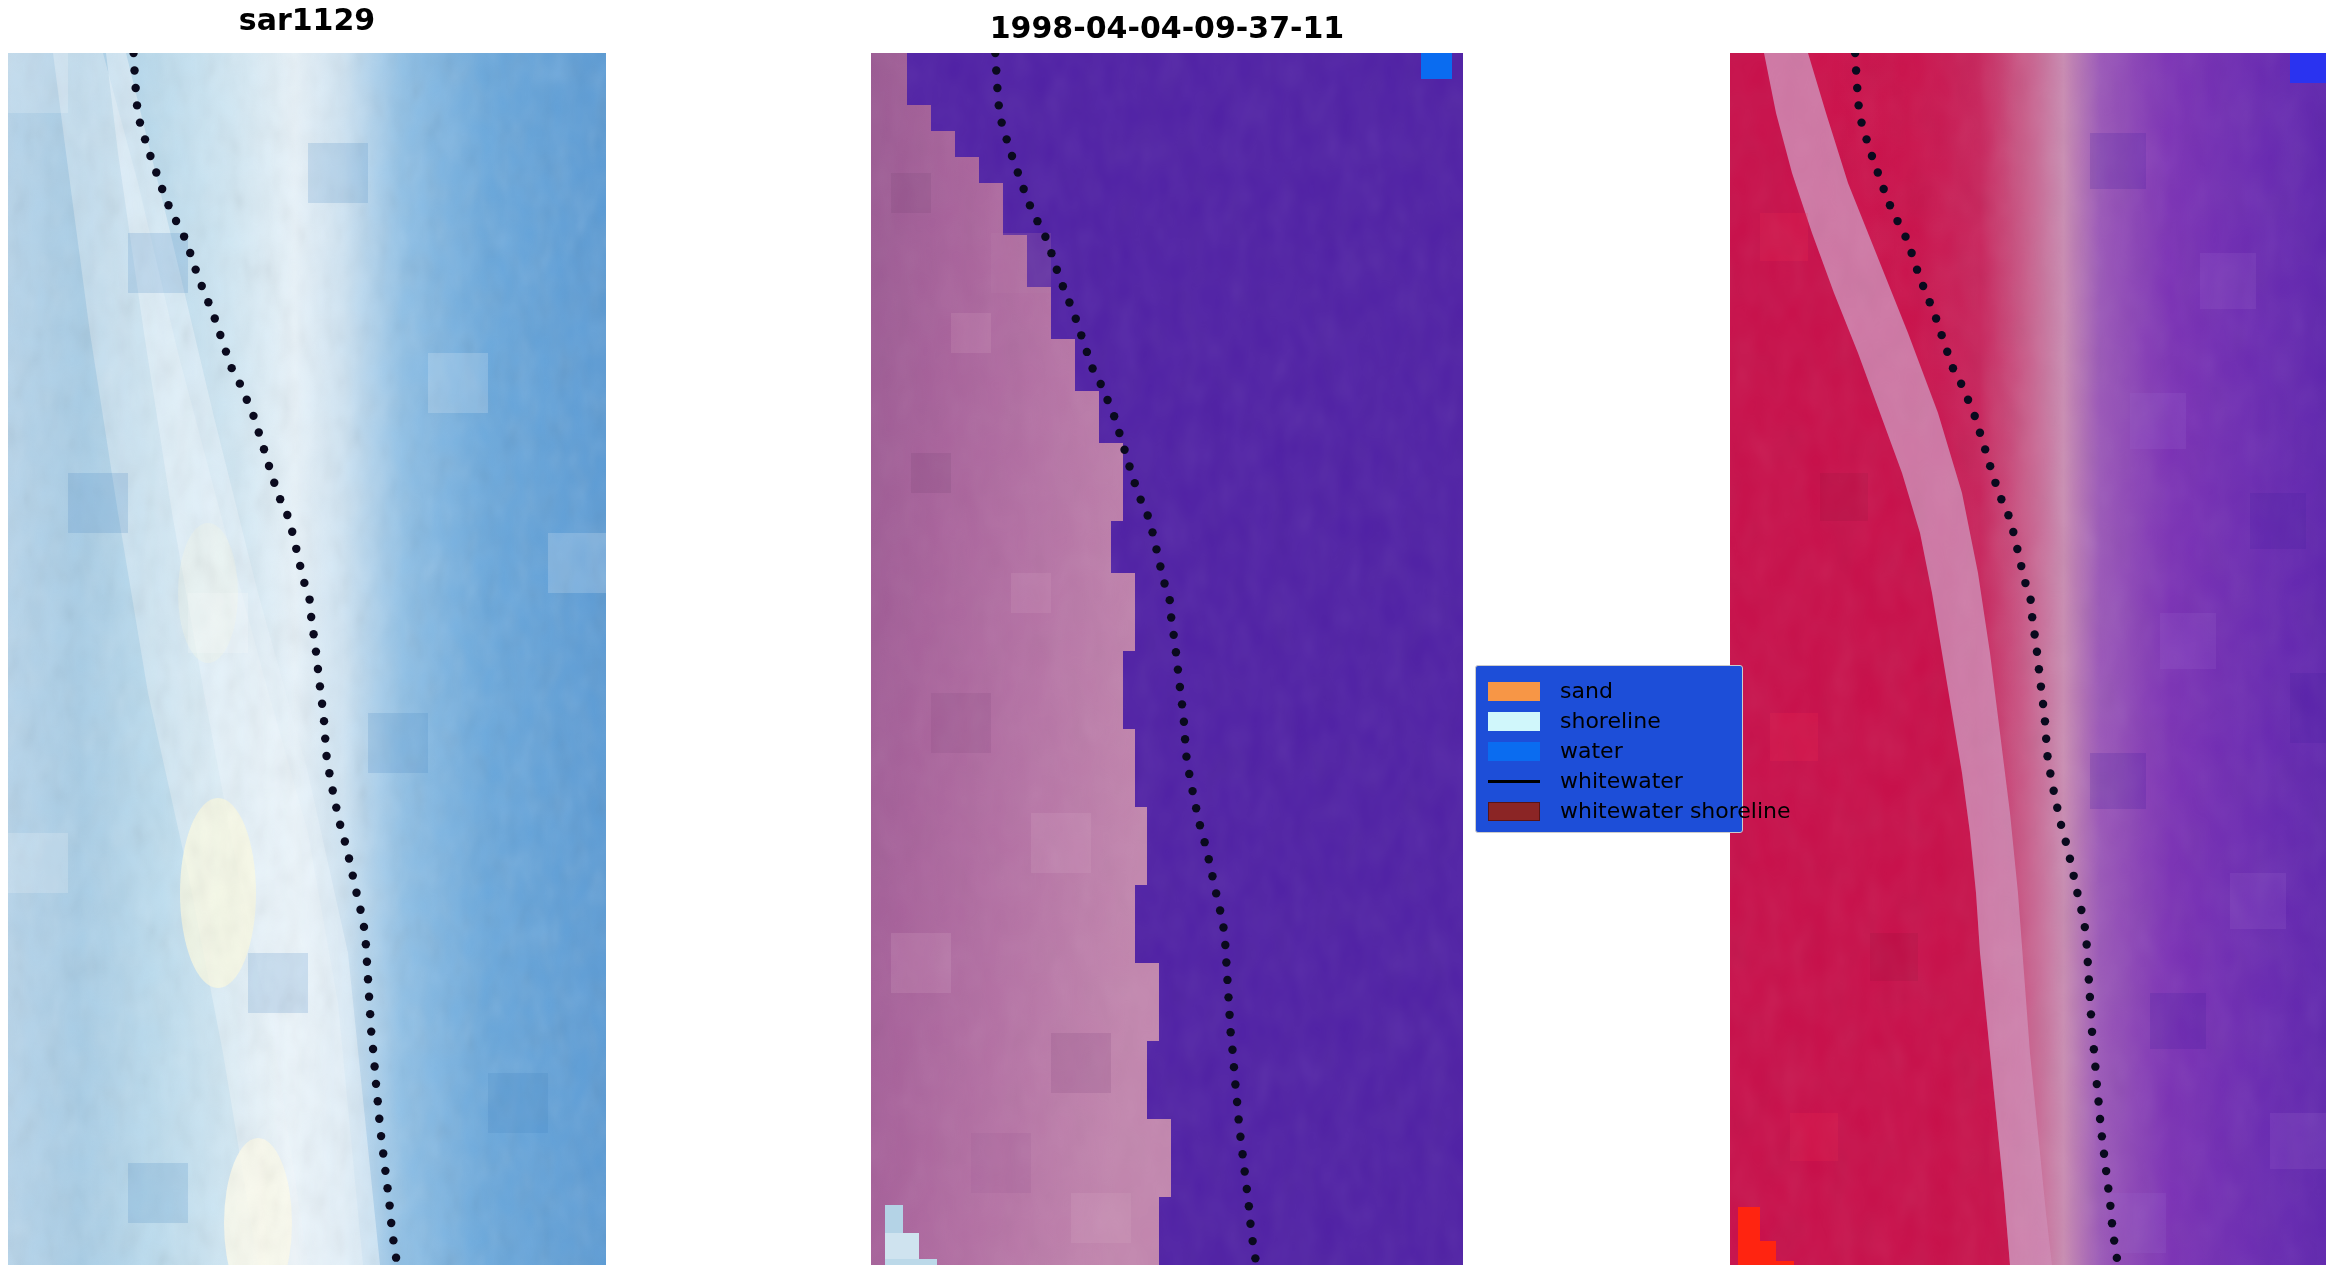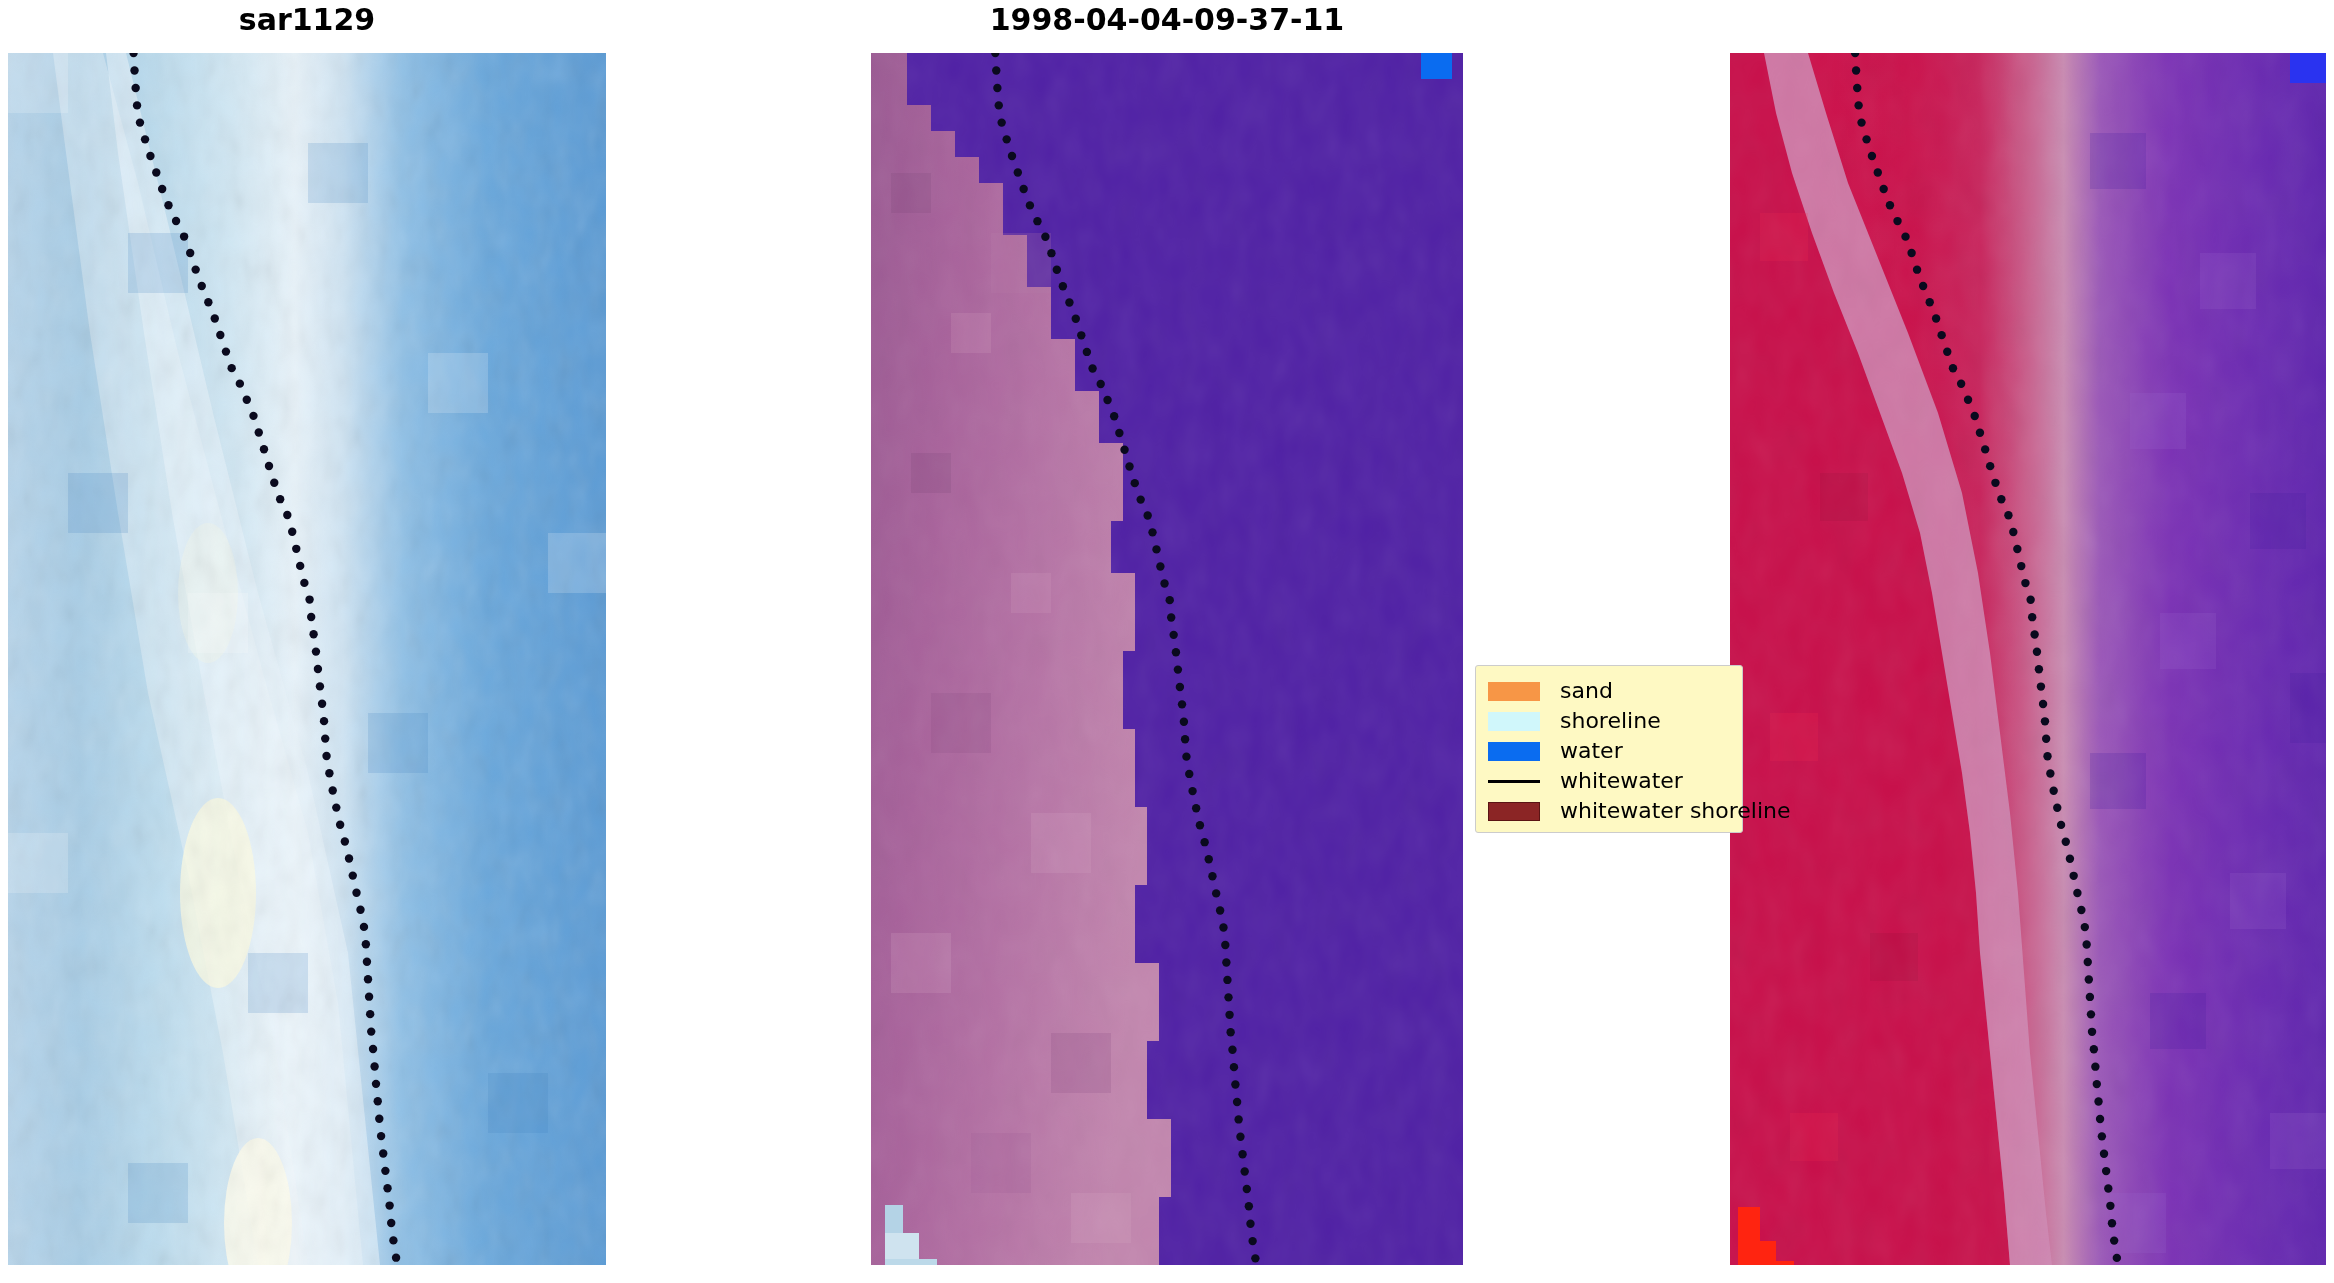--- a/index.html
+++ b/index.html
@@ -37,21 +37,21 @@
   }
   .raster {
     position: absolute;
     left: 0; top: 0;
     width: 100%;
     height: 100%;
     display: block;
   }
   .legend {
     position: absolute;
-    background: #fef9c3;
+    background: #1d4ed8;
     border: 1.6px solid #cccccc;
     border-radius: 3px;
     padding: 10px 12px 10px 12px;
     box-sizing: border-box;
     z-index: 5;
   }
   .legend-row {
     display: flex;
     align-items: center;
     height: 30px;
@@ -203,21 +203,21 @@
           <circle cx="377.39" cy="1117.85" r="4.2"></circle>
           <circle cx="379.53" cy="1135.22" r="4.2"></circle>
           <circle cx="381.62" cy="1152.59" r="4.2"></circle>
           <circle cx="383.22" cy="1170.02" r="4.2"></circle>
           <circle cx="385.40" cy="1187.38" r="4.2"></circle>
           <circle cx="388.09" cy="1204.66" r="4.2"></circle>
         </g>
     </svg>
   </div>
 
-  <div class="panel-title" style="left:871px; top:2px; width:592px;">1998-04-04-09-37-11</div>
+  <div class="panel-title" style="left:871px; top:10px; width:592px;">1998-04-04-09-37-11</div>
   <div class="panel" style="left:871px; top:53px; width:592px; height:1212px;">
     <svg class="raster" viewBox="0 0 592 1212" preserveAspectRatio="none">
       <defs>
         <linearGradient id="landGrad" x1="0" y1="0" x2="1" y2="0.3">
           <stop offset="0%" stop-color="#9b5a93"></stop>
           <stop offset="30%" stop-color="#a8629b"></stop>
           <stop offset="60%" stop-color="#b471a4"></stop>
           <stop offset="100%" stop-color="#c286ae"></stop>
         </linearGradient>
         <filter id="spk2" x="0" y="0" width="100%" height="100%">

